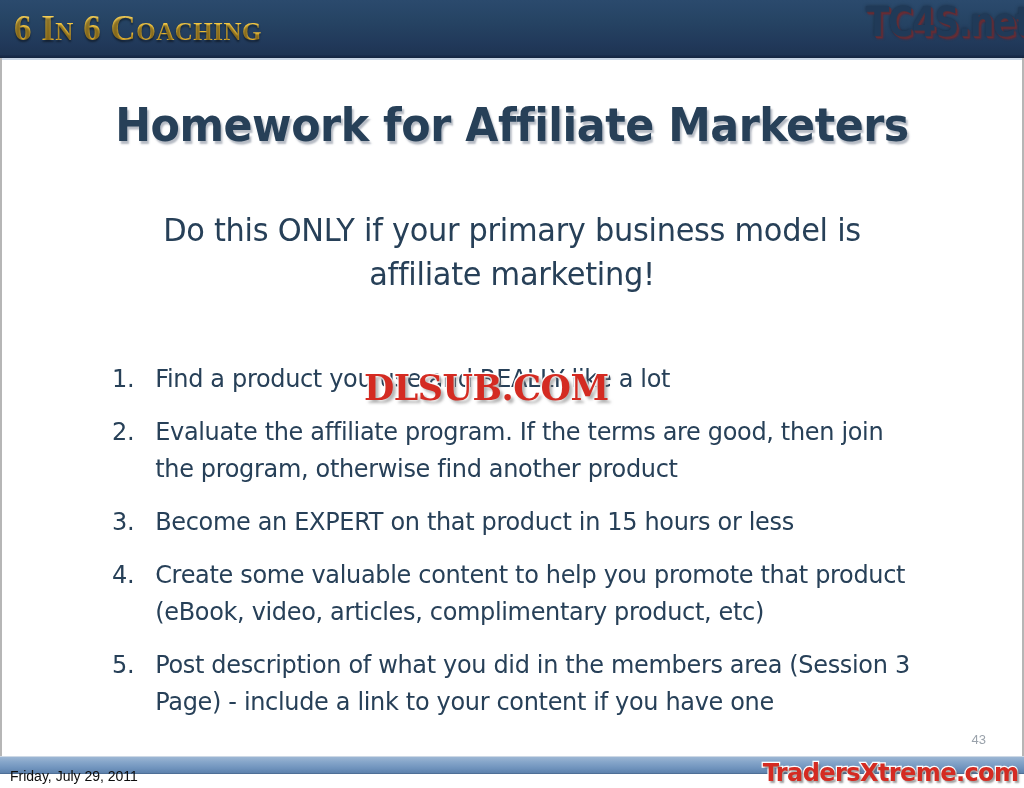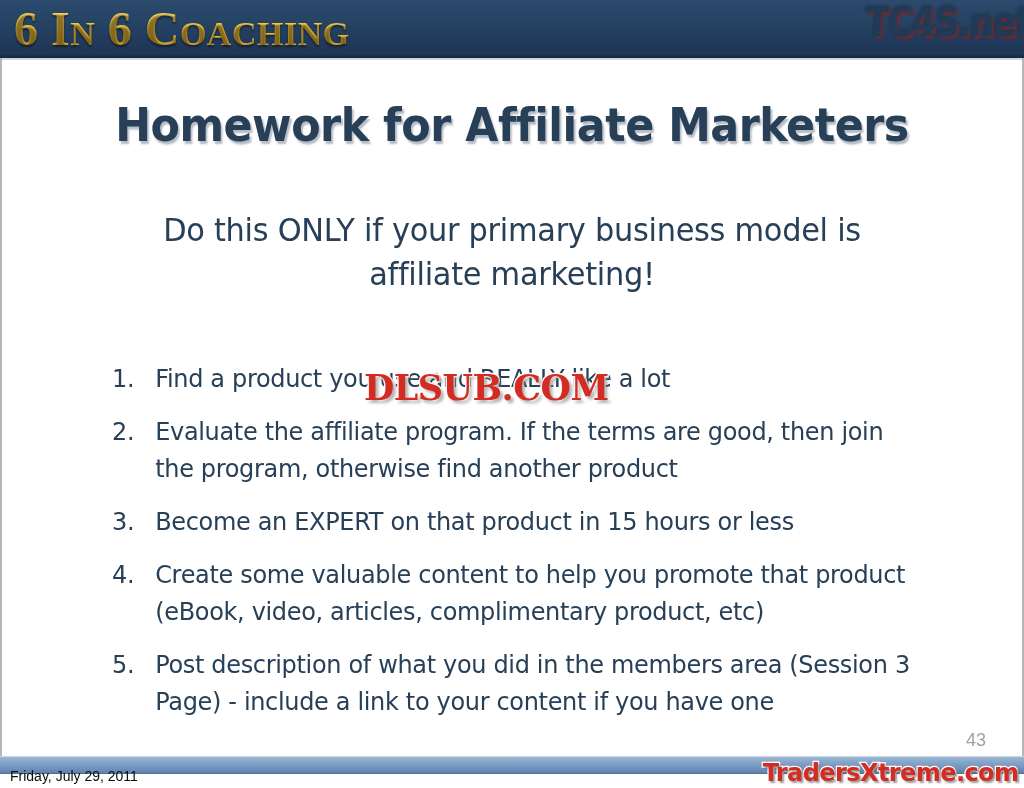--- a/index.html
+++ b/index.html
@@ -41,21 +41,21 @@
     bottom: 0;
     width: 100%;
     height: 3px;
     background: linear-gradient(180deg, #1b3050 0%, #14253f 100%);
   }
   .brand-title {
     position: absolute;
     left: 14px;
     top: 2px;
     font-family: "Liberation Serif", "DejaVu Serif", serif;
-    font-size: 48px;
+    font-size: 35px;
     line-height: 53px;
     font-weight: 700;
     font-variant: small-caps;
     letter-spacing: 0.5px;
     color: #f3c43f;
     background: linear-gradient(180deg, #ffe07a 0%, #f7c93f 45%, #e0a51f 100%);
     -webkit-background-clip: text;
     background-clip: text;
     -webkit-text-fill-color: transparent;
     text-shadow: 0 2px 2px rgba(0,0,0,0.45);
@@ -190,21 +190,21 @@
     paint-order: stroke fill;
     text-shadow: 3px 3px 3px rgba(120,120,120,0.55);
   }
 
   
   .page-number {
     position: absolute;
     right: 38px;
     top: 732px;
     font-family: "Liberation Sans", sans-serif;
-    font-size: 18px;
+    font-size: 13px;
     line-height: 16px;
     color: #9aa2ab;
   }
   .footer-bar {
     position: absolute;
     left: 0;
     top: 756px;
     width: 1024px;
     height: 18px;
     background: linear-gradient(180deg, #9db7d4 0%, #86a6ca 30%, #6f93bd 70%, #5e82ac 100%);

